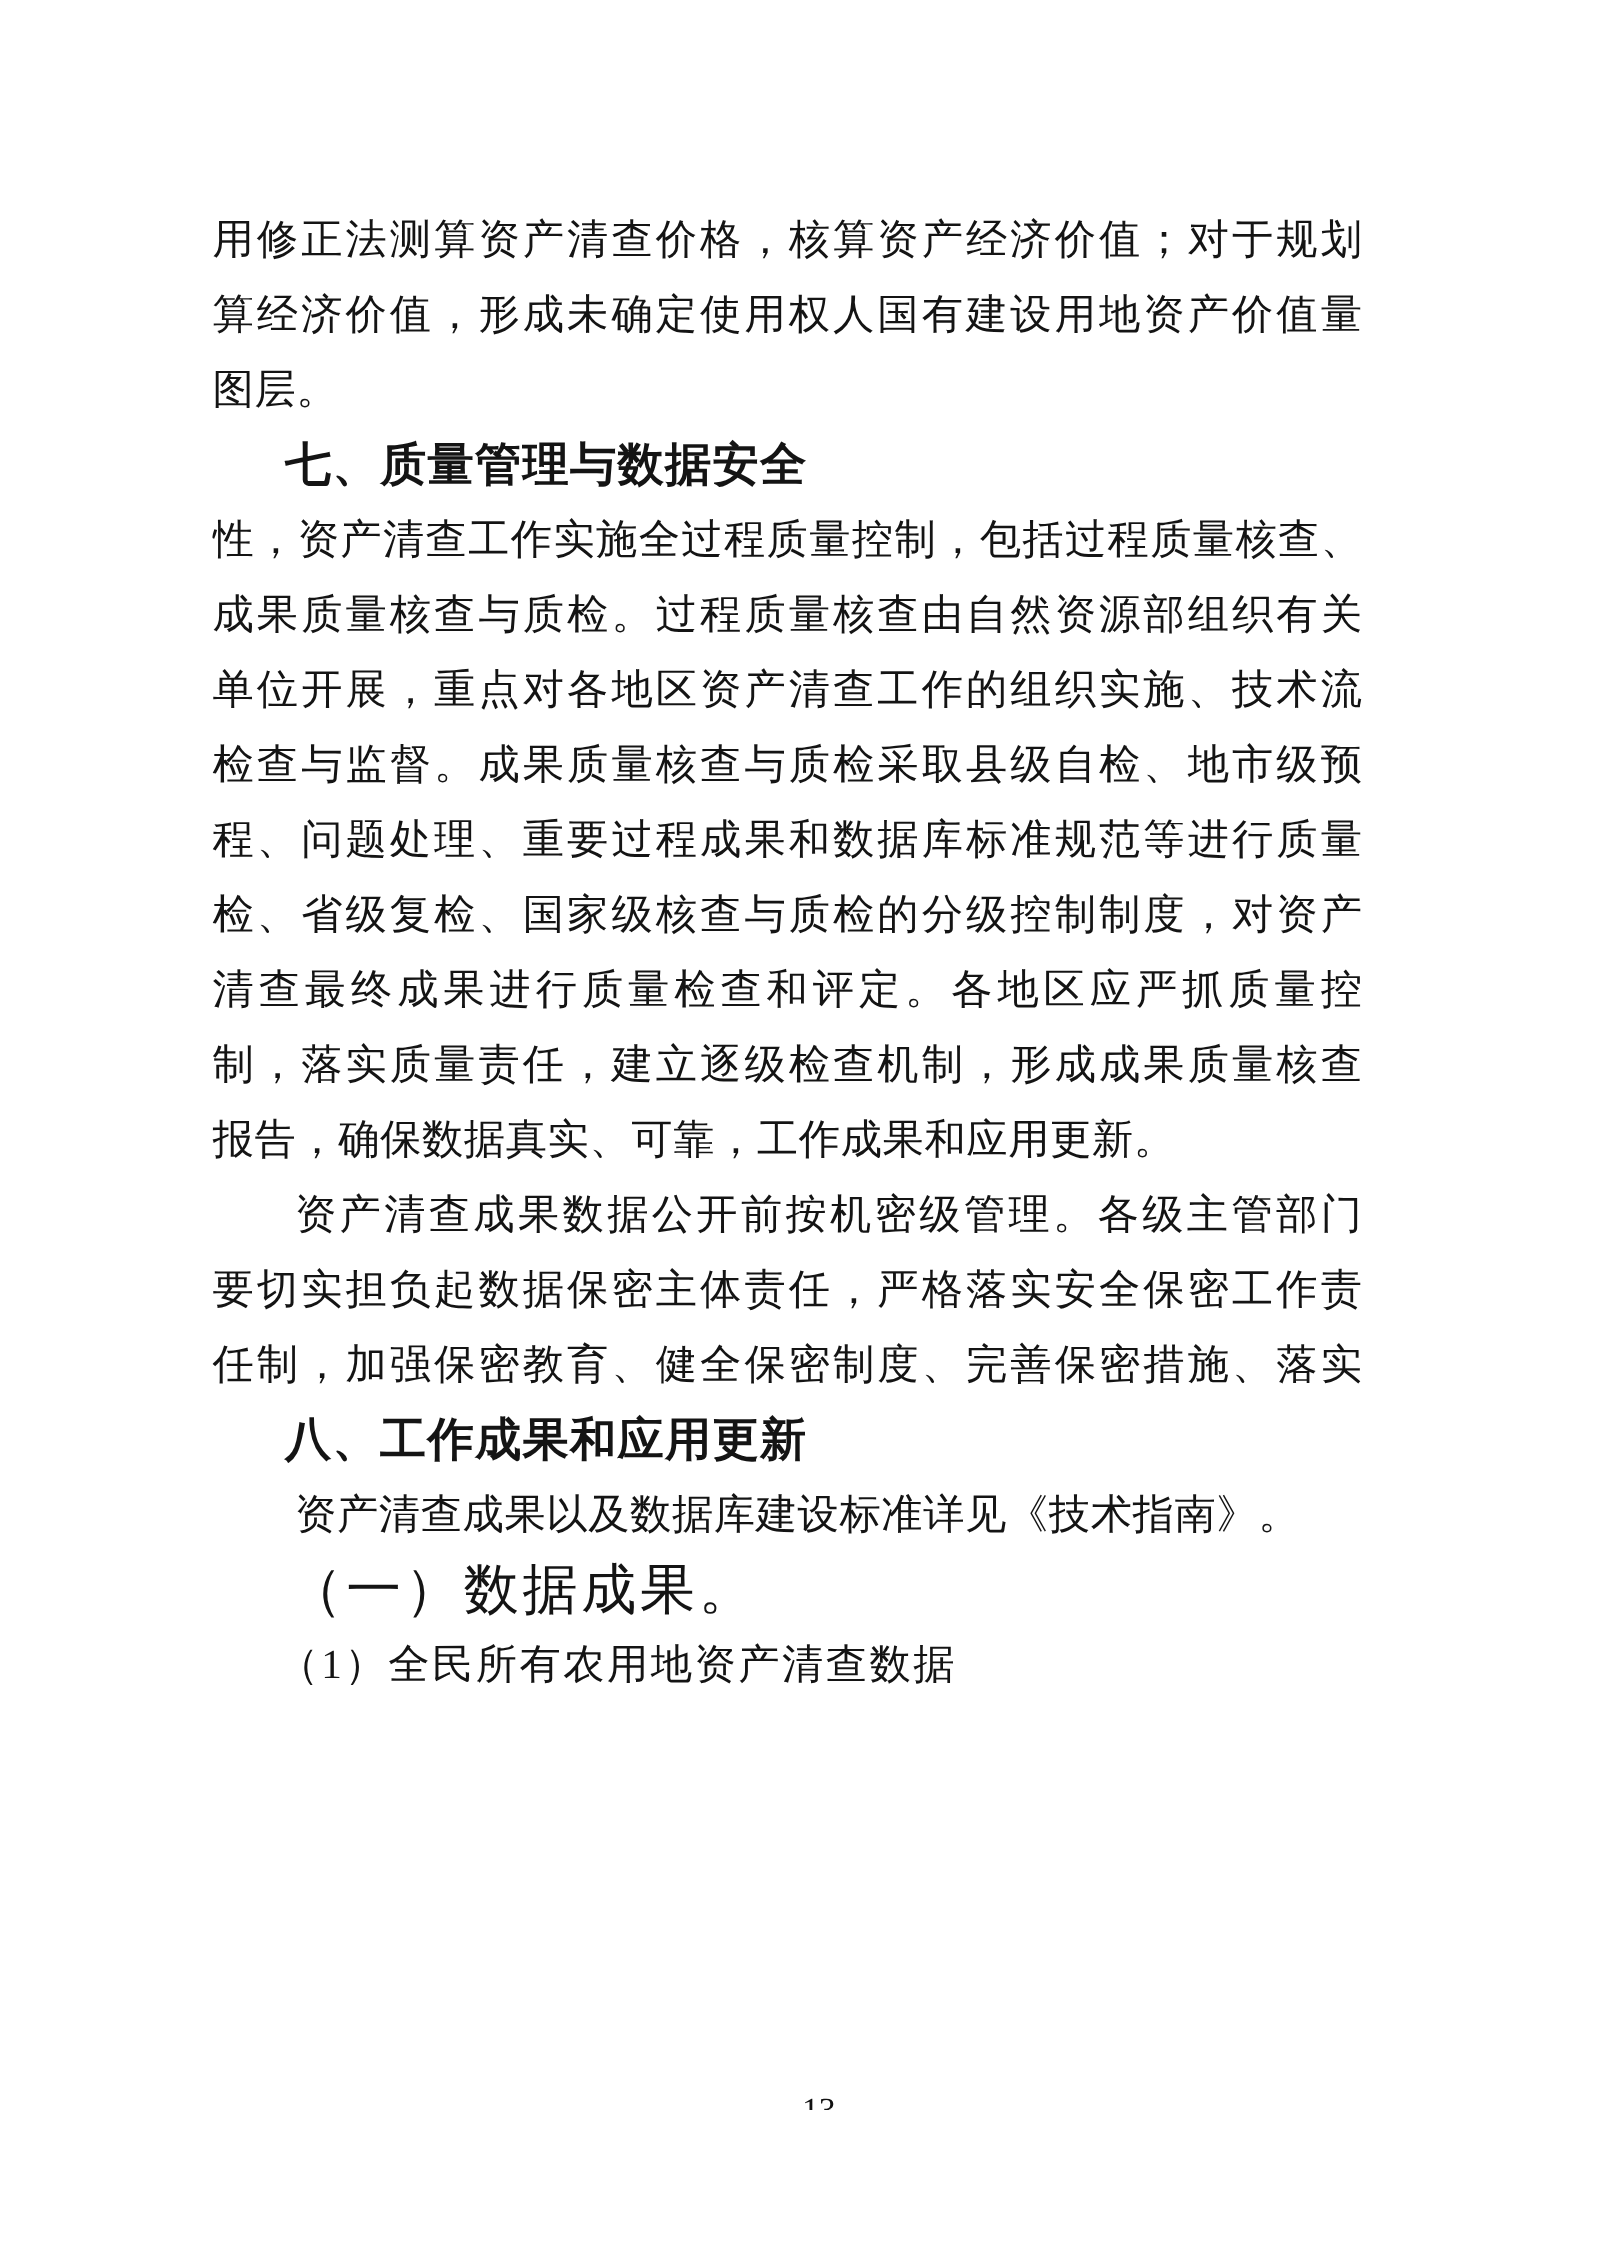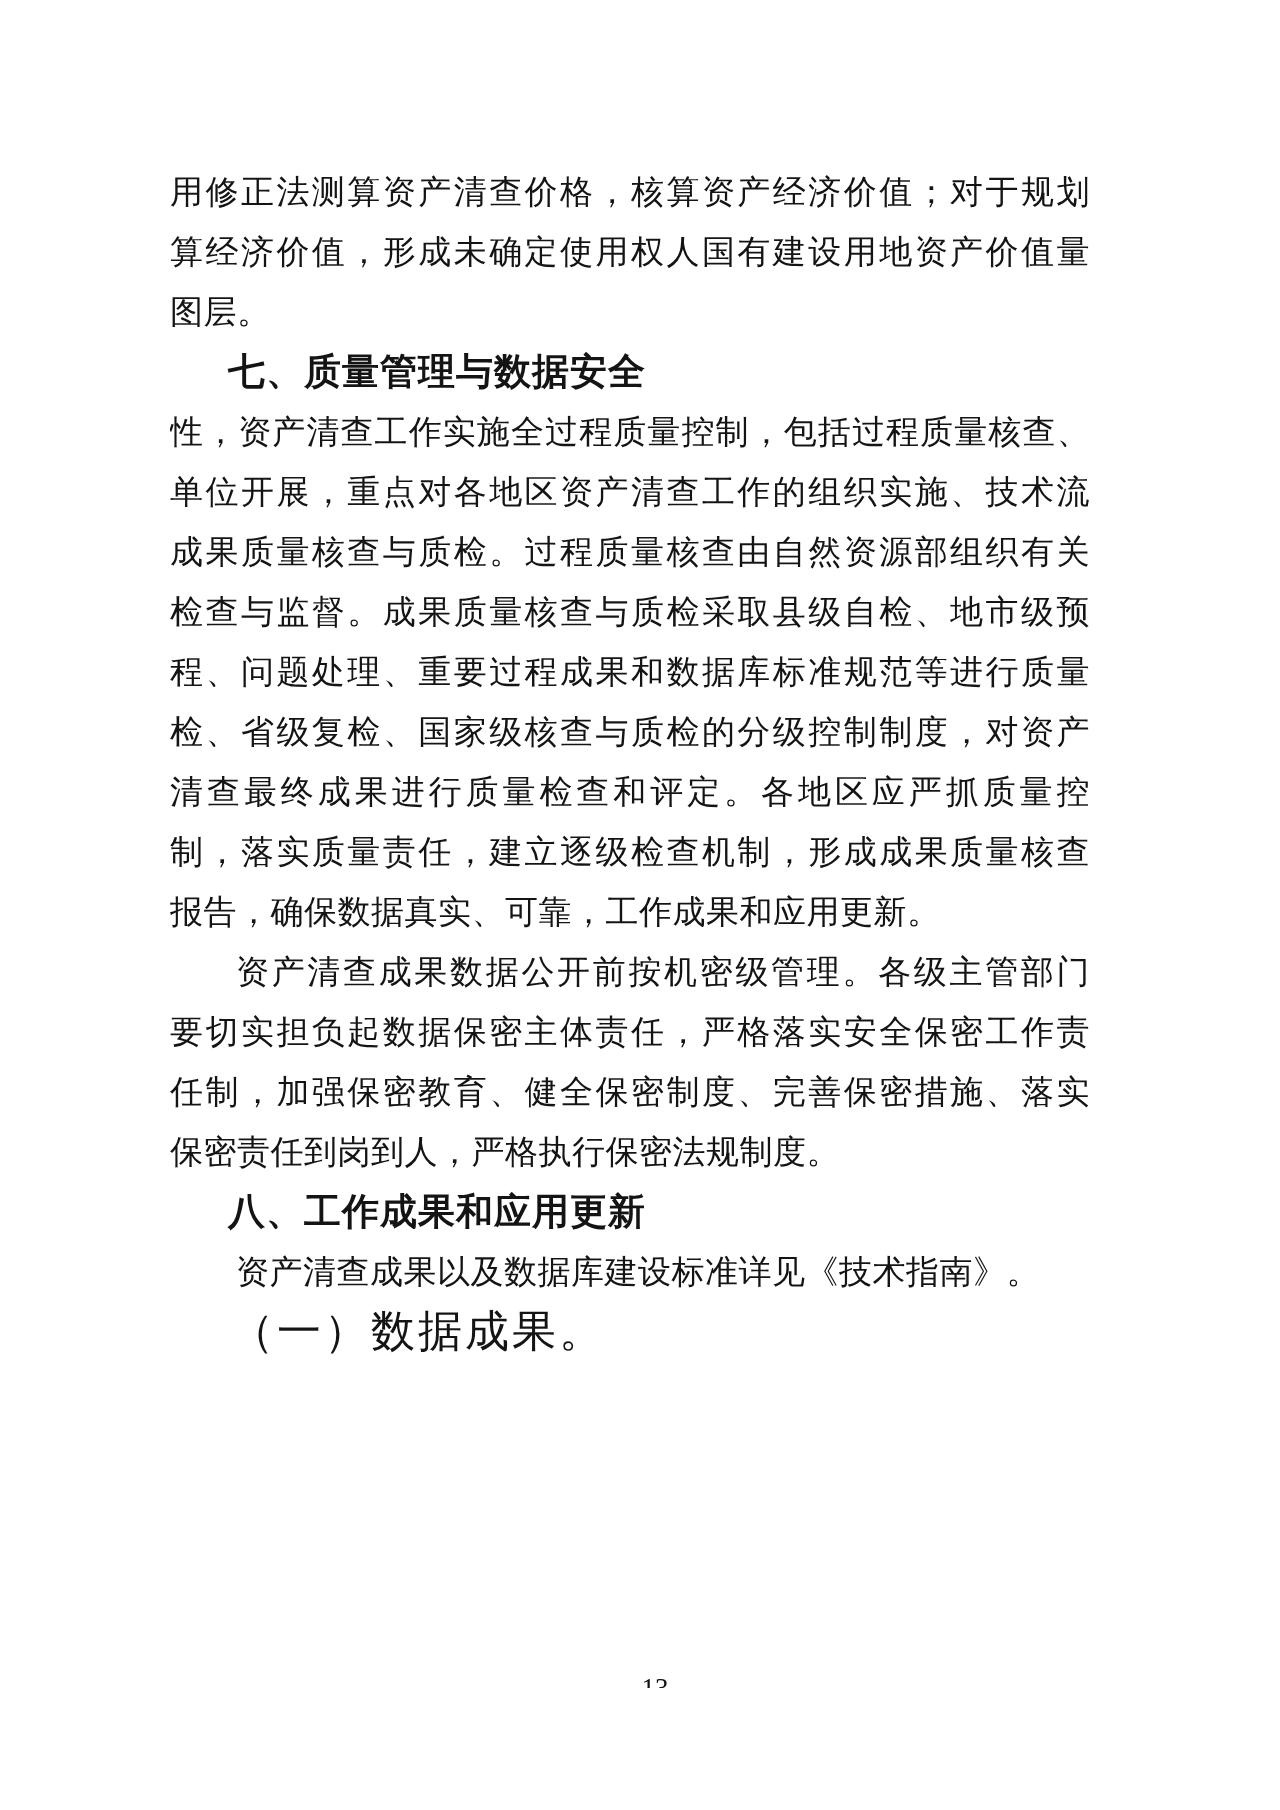--- a/index.html
+++ b/index.html
@@ -81,30 +81,30 @@
 </head>
 <body>
 
 <div class="page">
   <div class="text-body">
       <div class="line">用修正法测算资产清查价格，核算资产经济价值；对于规划</div>
       <div class="line">算经济价值，形成未确定使用权人国有建设用地资产价值量</div>
       <div class="line last">图层。</div>
       <div class="line heading last">七、质量管理与数据安全</div>
       <div class="line">性，资产清查工作实施全过程质量控制，包括过程质量核查、</div>
+      <div class="line">成果质量核查与质检。过程质量核查由自然资源部组织有关</div>
       <div class="line">单位开展，重点对各地区资产清查工作的组织实施、技术流</div>
-      <div class="line">成果质量核查与质检。过程质量核查由自然资源部组织有关</div>
       <div class="line">检查与监督。成果质量核查与质检采取县级自检、地市级预</div>
       <div class="line">程、问题处理、重要过程成果和数据库标准规范等进行质量</div>
       <div class="line">检、省级复检、国家级核查与质检的分级控制制度，对资产</div>
       <div class="line">清查最终成果进行质量检查和评定。各地区应严抓质量控</div>
       <div class="line">制，落实质量责任，建立逐级检查机制，形成成果质量核查</div>
       <div class="line last">报告，确保数据真实、可靠，工作成果和应用更新。</div>
       <div class="line indent">资产清查成果数据公开前按机密级管理。各级主管部门</div>
       <div class="line">要切实担负起数据保密主体责任，严格落实安全保密工作责</div>
       <div class="line">任制，加强保密教育、健全保密制度、完善保密措施、落实</div>
-      <div class="line last">保密责任到岗到人，严格执行保密法规制度。</div>
       <div class="line heading last">八、工作成果和应用更新</div>
       <div class="line last indent">资产清查成果以及数据库建设标准详见《技术指南》。</div>
       <div class="line kaiti last">（一）数据成果。</div>
+      <div class="line list2 last">（1）全民所有农用地资产清查数据</div>
     </div>
   <div class="page-number">13</div>
 </div>
 
 </body></html>

